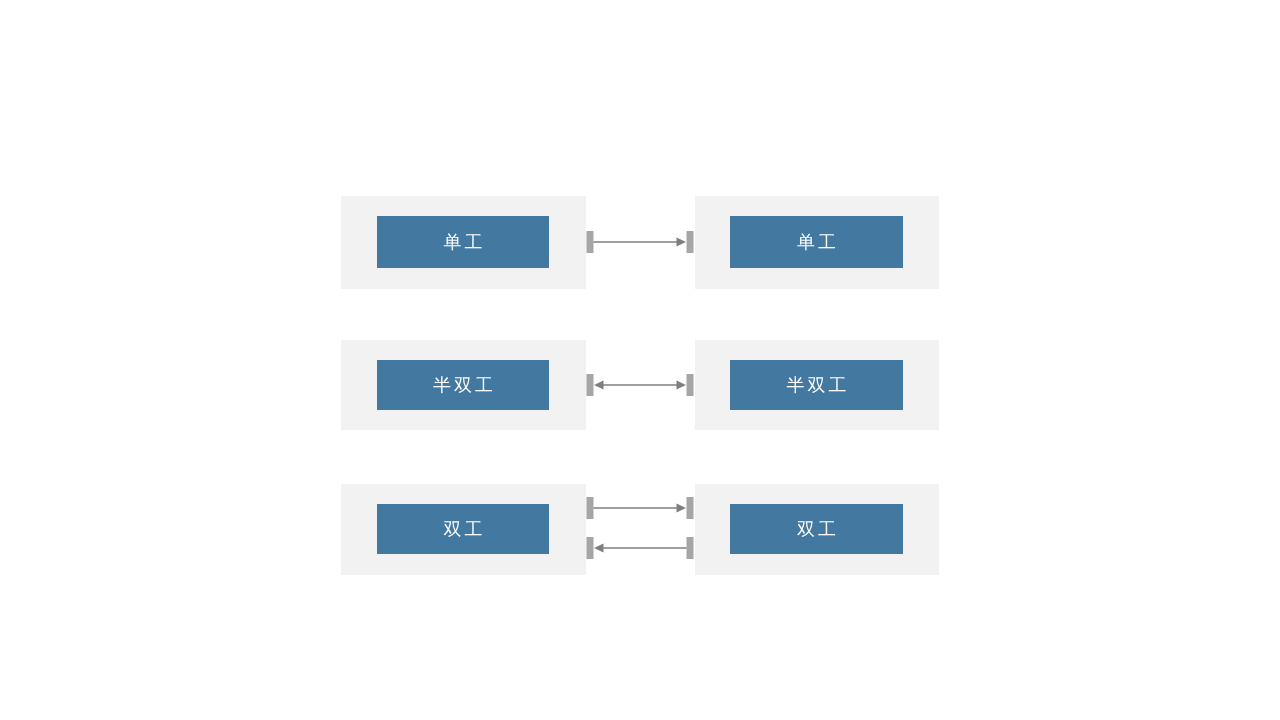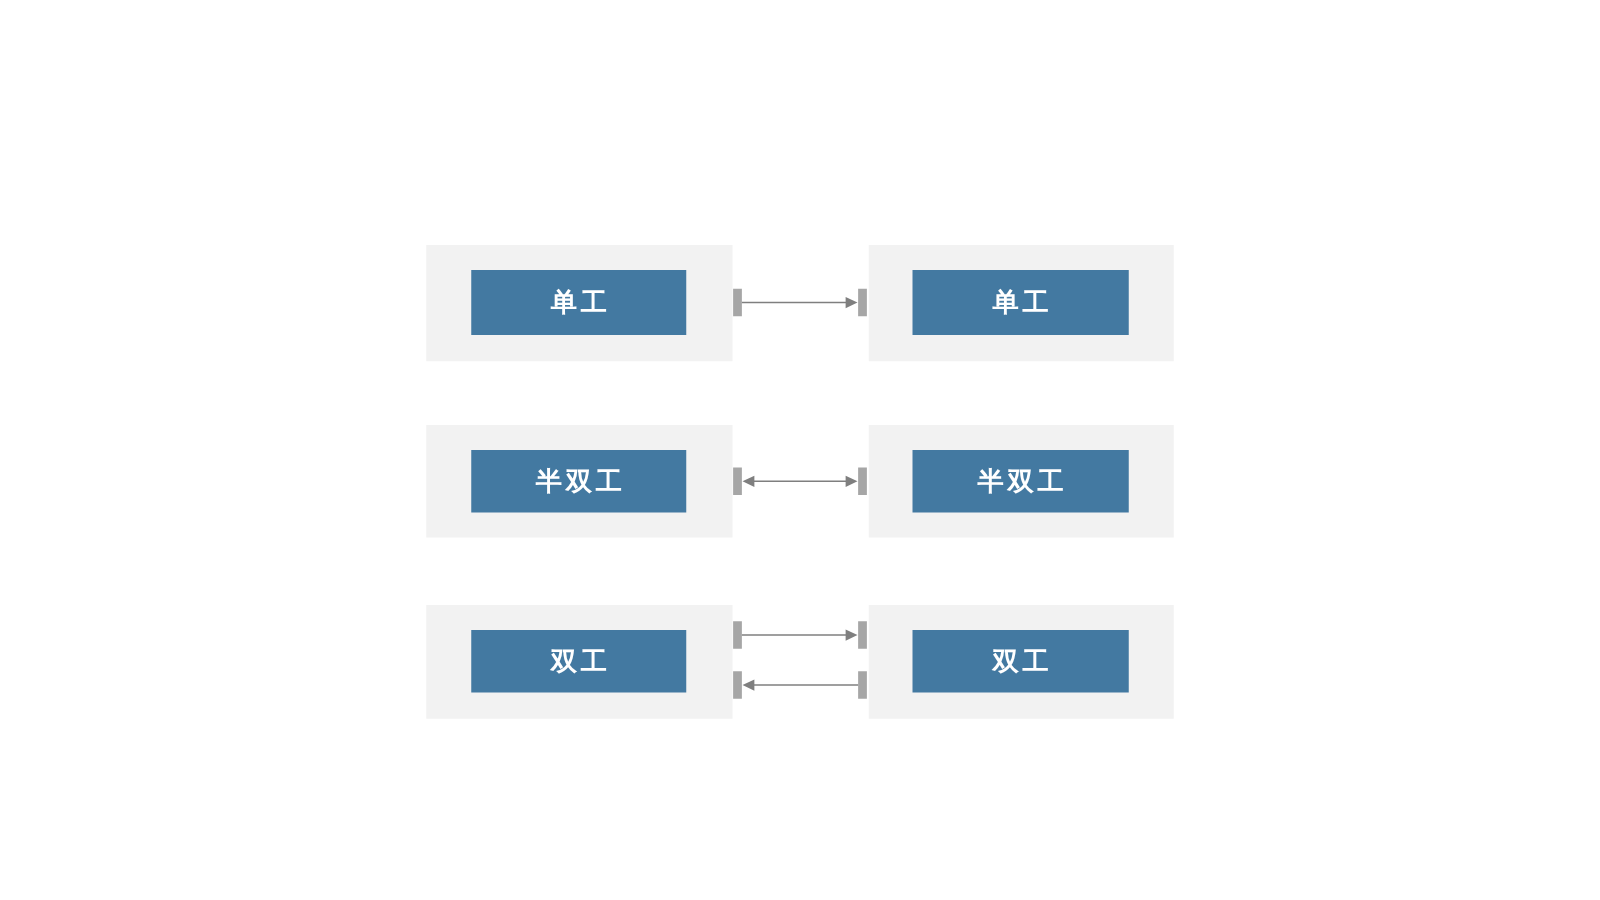--- a/index.html
+++ b/index.html
@@ -24,22 +24,22 @@
     position: absolute;
     background: var(--panel-bg);
   }
   .node-box {
     position: absolute;
     background: var(--box-bg);
     color: var(--box-text);
     display: flex;
     align-items: center;
     justify-content: center;
-    font-size: 21px;
-    font-weight: 700;
+    font-size: 18px;
+    font-weight: 400;
     letter-spacing: 3px;
     text-indent: 3px;
     white-space: nowrap;
   }
   .connector {
     position: absolute;
     width: 108px;
     height: 24px;
   }
   .connector svg { display: block; width: 100%; height: 100%; }

